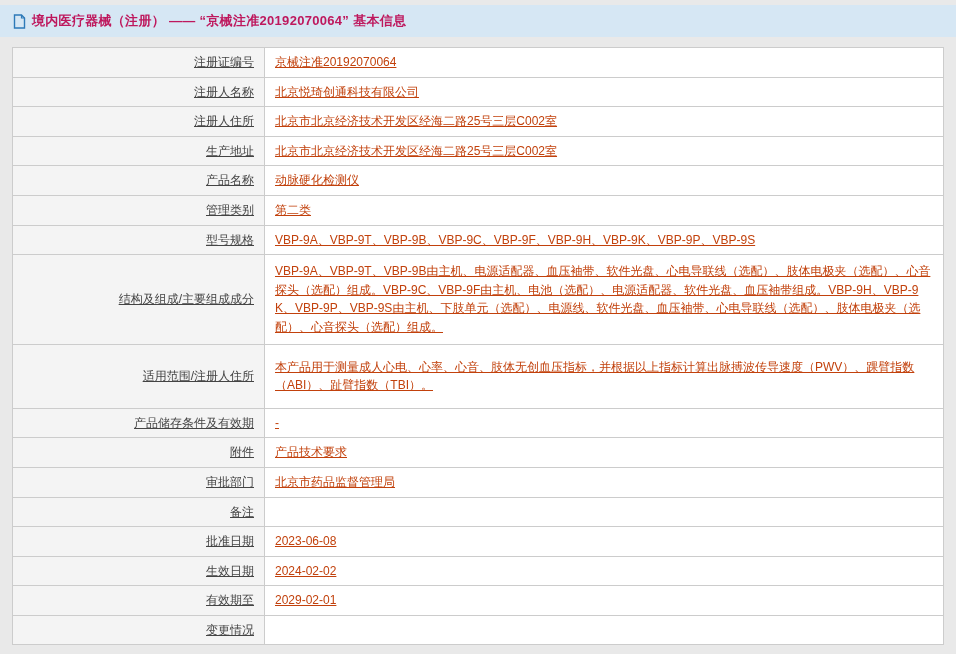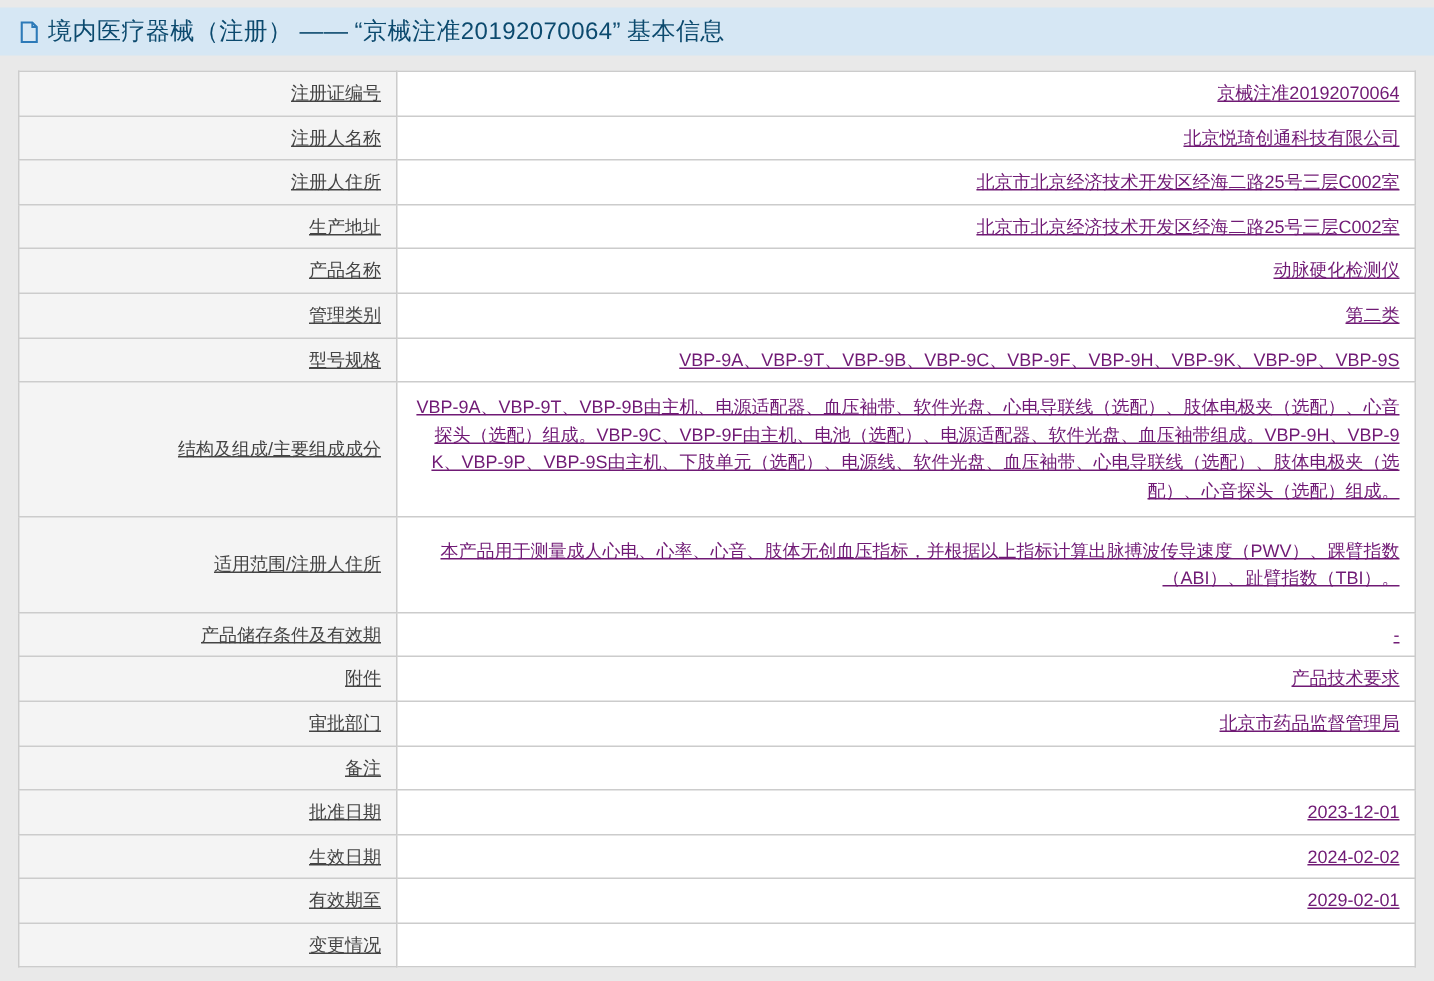--- a/index.html
+++ b/index.html
@@ -14,23 +14,23 @@
   .header {
     margin-top: 5px;
     height: 32px;
     background: #d6e7f4;
     display: flex;
     align-items: center;
     padding: 0 13px;
   }
   .doc-icon { display: inline-flex; align-items: center; margin-right: 6px; }
   .page-title {
-    color: #0c4a6e;
-    font-size: 16px;
-    font-weight: normal;
+    color: #be185d;
+    font-size: 13px;
+    font-weight: bold;
     letter-spacing: 0.3px;
     white-space: nowrap;
   }
   .page-title .title-num { margin: 0 4px; }
   .table-wrap { margin: 10px 12px 12px 12px; }
   table.info-table {
     width: 100%;
     border-collapse: collapse;
     background: #ffffff;
     table-layout: fixed;
@@ -44,21 +44,21 @@
     text-decoration: underline;
   }
   td.label-cell {
     width: 252px;
     background: #f4f4f4;
     text-align: right;
     padding-right: 13px;
     color: #444444;
     word-break: keep-all;
   }
-  td.value-cell { background: #ffffff; text-align: right; color: #701a75; }
+  td.value-cell { background: #ffffff; text-align: left; color: #c2410c; }
   
   table.info-table tr:nth-child(9) td { padding-top: 13px; padding-bottom: 13px; }
   table.info-table tr:nth-child(8) td { padding-top: 7px; padding-bottom: 7px; }
 </style>
 </head>
 <body>
 
 <div class="header">
   <span class="doc-icon">
     <svg width="13" height="15" viewBox="0 0 13 15" aria-hidden="true">
@@ -119,21 +119,21 @@
         <tr>
           <td class="label-cell"><span>审批部门</span></td>
           <td class="value-cell">北京市药品监督管理局</td>
         </tr>
         <tr>
           <td class="label-cell"><span>备注</span></td>
           <td class="value-cell"></td>
         </tr>
         <tr>
           <td class="label-cell"><span>批准日期</span></td>
-          <td class="value-cell">2023-12-01</td>
+          <td class="value-cell">2023-06-08</td>
         </tr>
         <tr>
           <td class="label-cell"><span>生效日期</span></td>
           <td class="value-cell">2024-02-02</td>
         </tr>
         <tr>
           <td class="label-cell"><span>有效期至</span></td>
           <td class="value-cell">2029-02-01</td>
         </tr>
         <tr>

